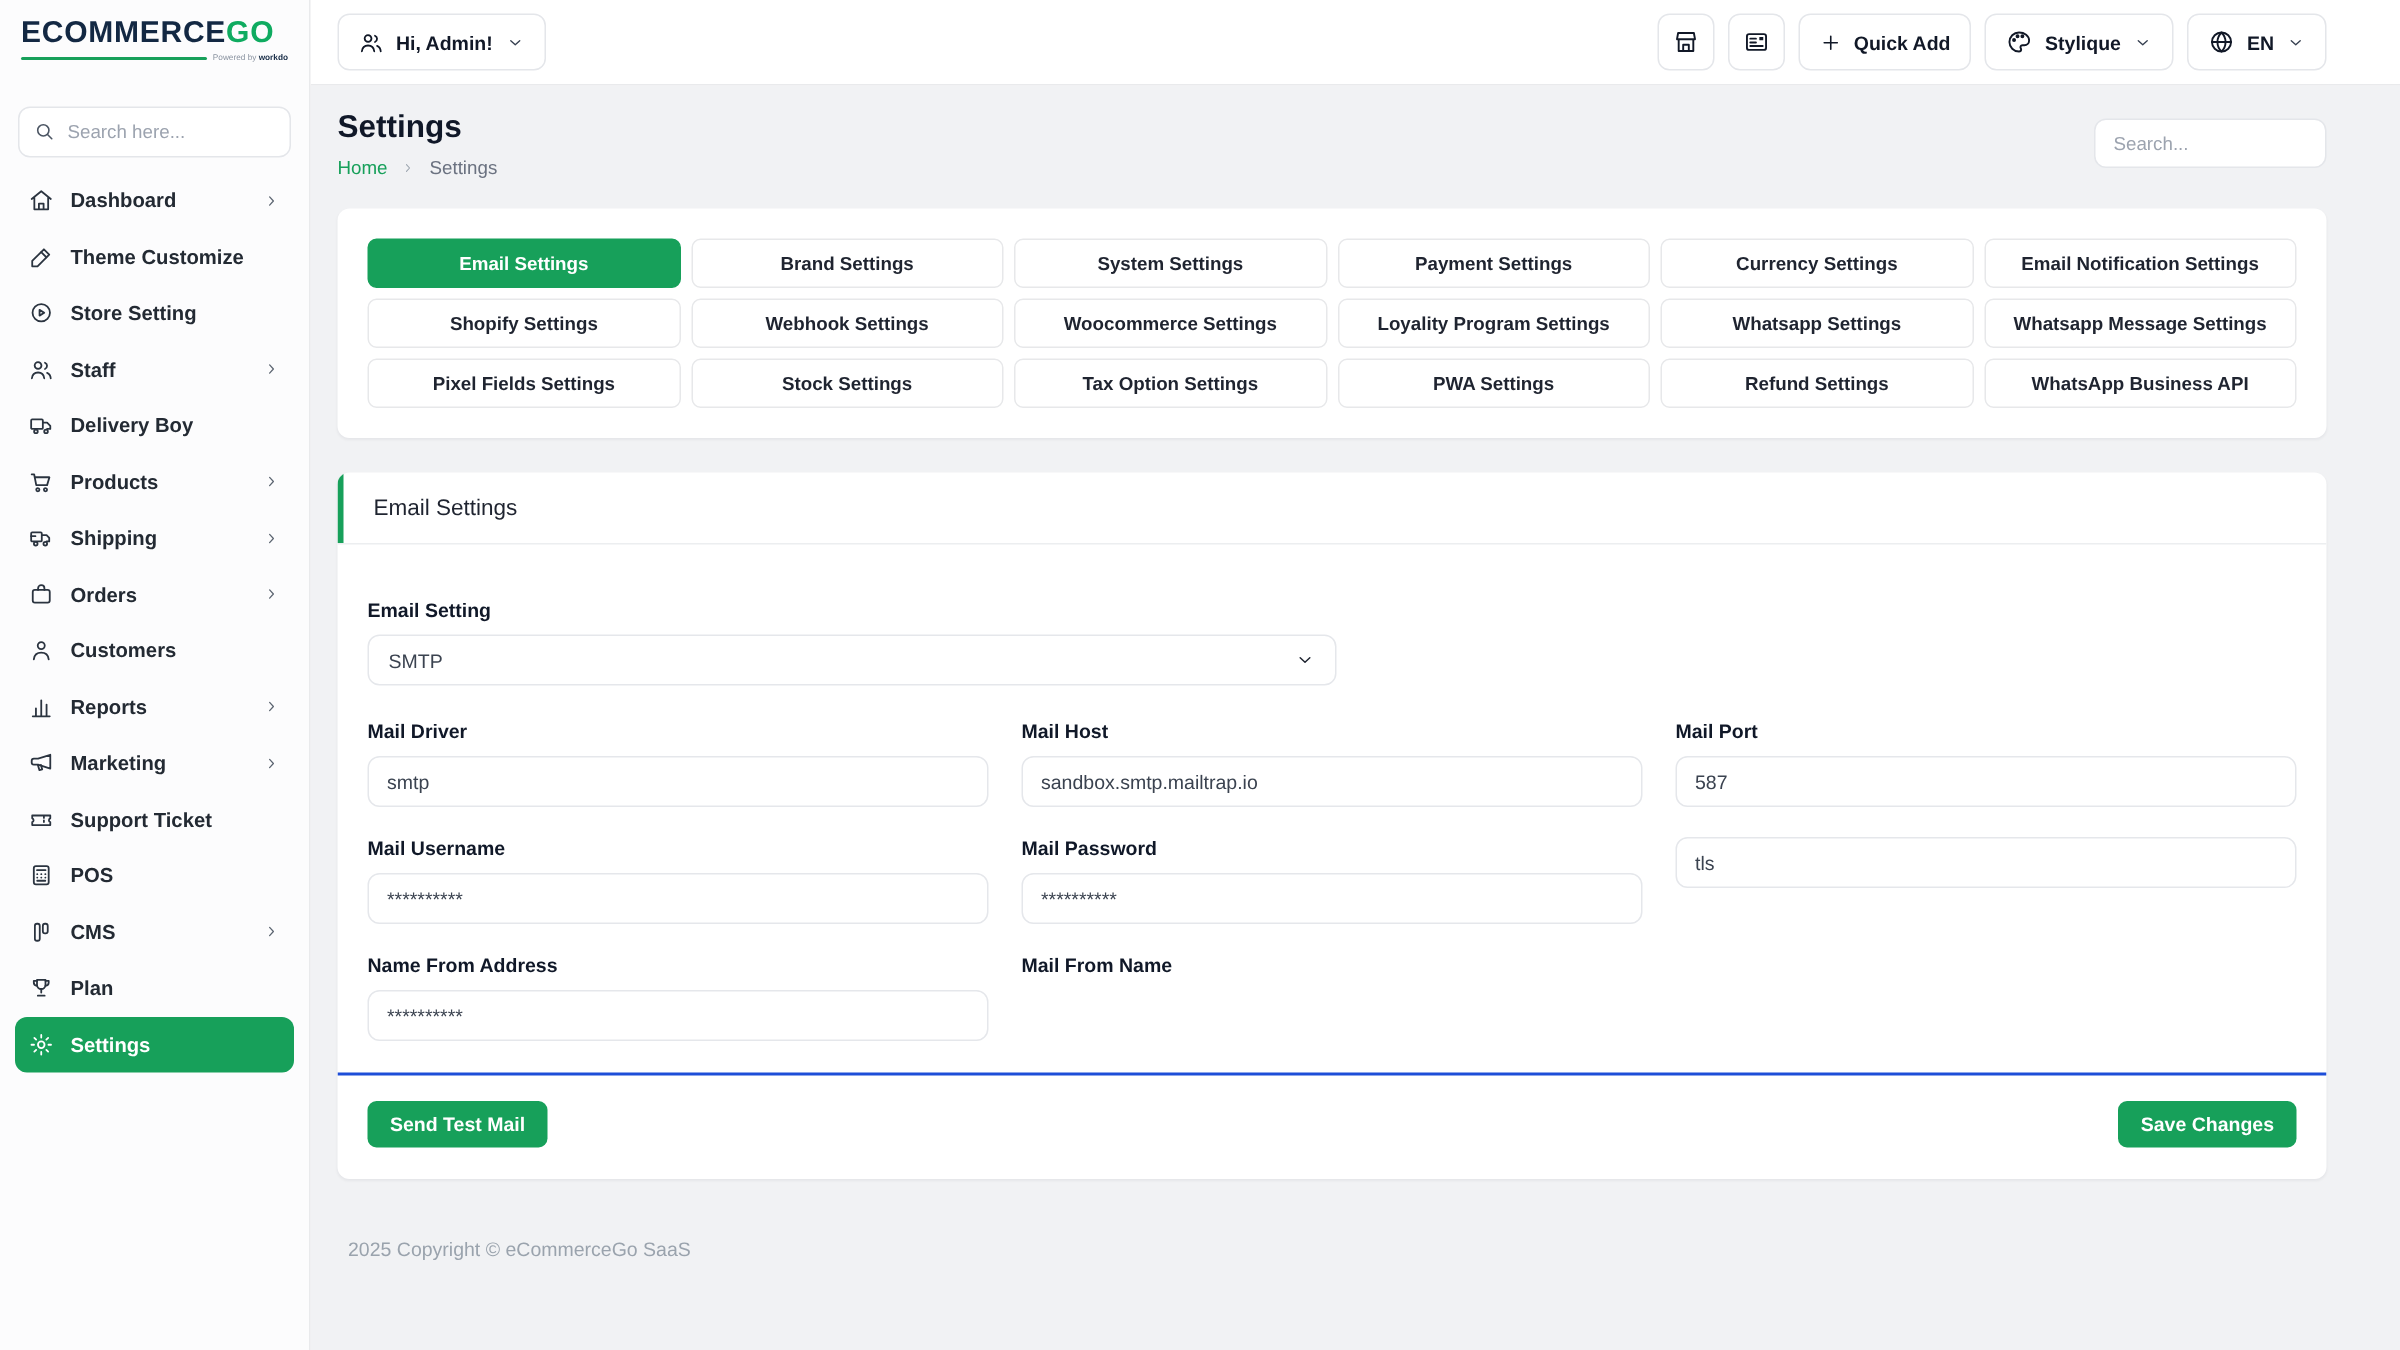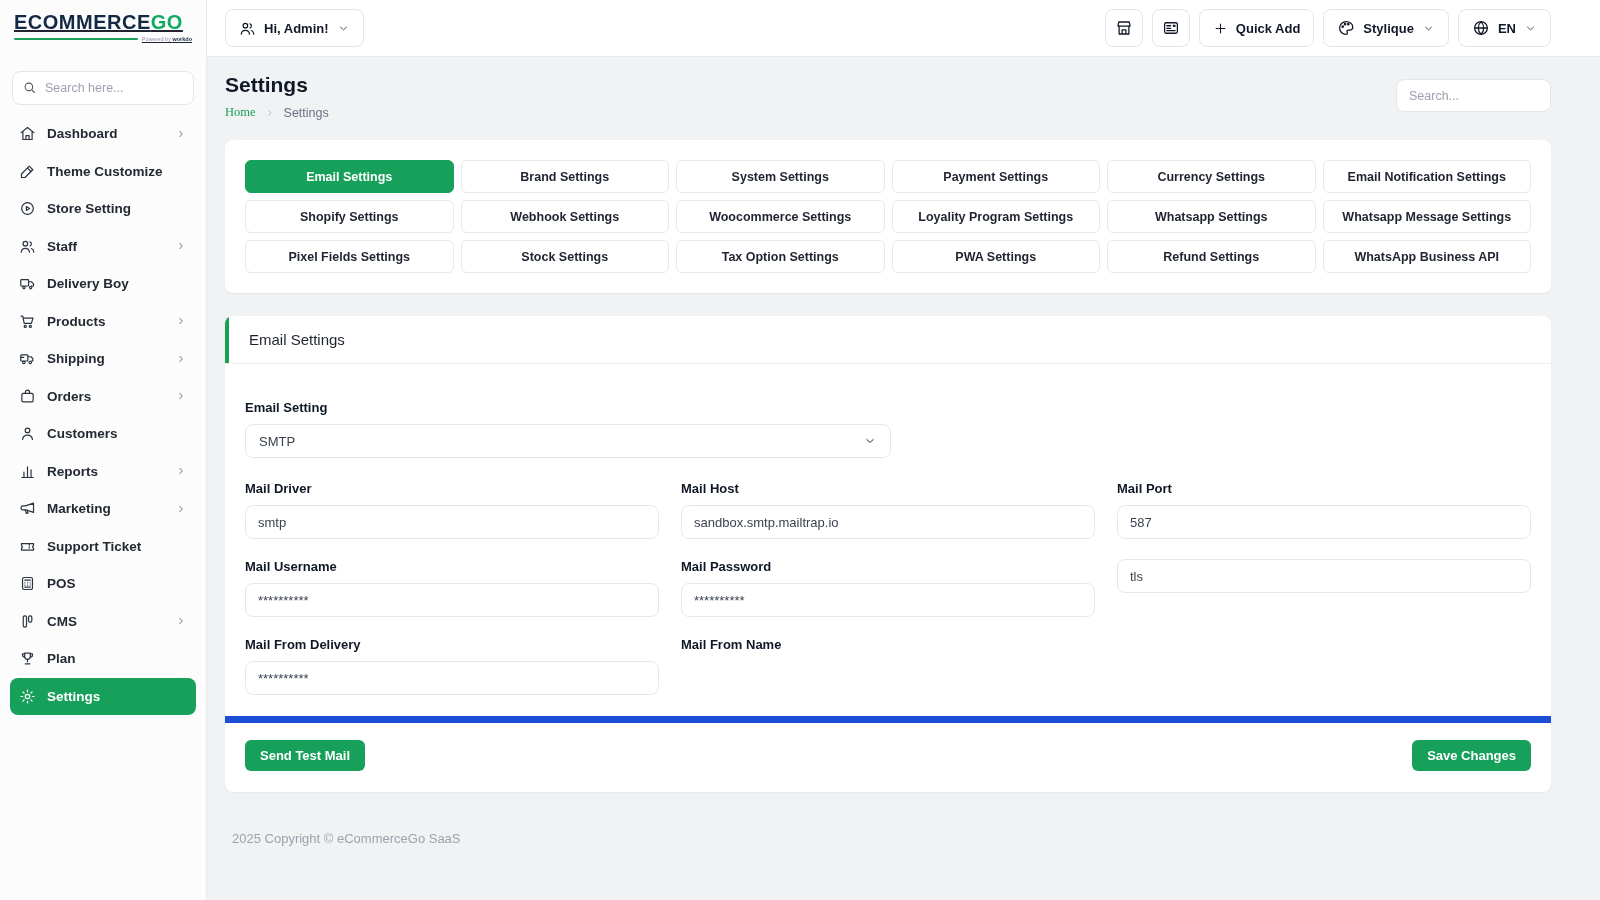--- a/index.html
+++ b/index.html
@@ -4,21 +4,21 @@
 <style>
   * { margin:0; padding:0; box-sizing:border-box; }
   html,body { width:1600px; height:900px; overflow:hidden; }
   body { font-family:"Liberation Sans", sans-serif; background:#f1f2f4; color:#1f2430; }
   :root { --green:#17a05a; --border:#e7e9ec; --muted:#9aa3ad; }
 
   .app { display:flex; width:1600px; height:900px; }
 
   
   .sidebar { width:207px; min-width:207px; background:#fcfcfd; border-right:1px solid #e9eaec; display:flex; flex-direction:column; }
-  .logo-wrap { height:57px; padding:11px 14px 0 14px;text-decoration:underline; }
+  .logo-wrap { height:57px; padding:11px 14px 0 14px; }
   .logo-line1 { font-size:20px; font-weight:800; letter-spacing:.5px; color:#132843; white-space:nowrap; }
   .logo-accent { color:#0fab60; }
   .logo-line2 { display:flex; align-items:center; gap:4px; margin-top:2px; }
   .logo-underline { flex:1; height:2.5px; background:#17a05a; border-radius:2px; }
   .powered { font-size:5.5px; color:#8a93a0; white-space:nowrap; }
   .powered .wd { color:#132843; font-weight:700; }
 
   .side-search { margin:14px 12px 8px 12px; position:relative; }
   .side-search input { width:100%; height:34px; border:1px solid #e4e6ea; border-radius:8px; background:#fff; padding:0 10px 0 32px; font-size:12.5px; color:#374151; font-family:inherit; outline:none; }
   .side-search input::placeholder { color:#9ca3af; }
@@ -39,21 +39,21 @@
   .pill-btn { display:inline-flex; align-items:center; gap:8px; height:38px; padding:0 13px; border:1px solid #e4e6ea; border-radius:8px; background:#fff; font-size:13px; font-weight:600; color:#111827; font-family:inherit; cursor:pointer; }
   .pill-btn svg { width:17px; height:17px; }
   .icon-btn { width:38px; padding:0; justify-content:center; }
   .tb-right { display:flex; align-items:center; gap:9px; }
   .cd { width:13px !important; height:13px !important; color:#374151; }
 
   .content { flex:1; padding:16px 49px 0 18px; position:relative; }
   .page-head { display:flex; justify-content:space-between; align-items:flex-start; }
   .page-title { font-size:21px; font-weight:700; color:#101828; }
   .breadcrumb { margin-top:8px; display:flex; align-items:center; gap:9px; font-size:12.5px; }
-  .bc-home { color:var(--green); cursor:pointer;font-family:Liberation Serif, serif; }
+  .bc-home { color:var(--green); cursor:pointer; }
   .bc-sep { width:10px; height:10px; color:#9aa3ad; display:flex; }
   .bc-current { color:#6b7280; }
   .head-search input { width:155px; height:33px; border:1px solid #e4e6ea; border-radius:8px; background:#fff; padding:0 12px; font-size:12.5px; color:#374151; font-family:inherit; outline:none; margin-top:6px; }
   .head-search input::placeholder { color:#9ca3af; }
 
   .card { background:#fff; border-radius:8px; box-shadow:0 1px 2px rgba(16,24,40,.05); }
 
   .tabs-card { margin-top:20px; padding:20px; }
   .tabs-grid { display:grid; grid-template-columns:repeat(6,1fr); gap:7px; }
   .tab { height:33px; border:1px solid #e7e8ea; border-radius:6px; background:#fff; font-size:12.5px; font-weight:700; color:#1f2430; font-family:inherit; cursor:pointer; white-space:nowrap; overflow:hidden; }
@@ -64,21 +64,21 @@
   .card-head::before { content:""; position:absolute; left:0; top:0; bottom:0; width:4px; background:var(--green); }
 
   .card-body { padding:36px 20px 21px 20px; }
   .flabel { display:block; font-size:13px; font-weight:700; color:#101828; margin-bottom:9px; }
   .finput { height:34px; width:100%; border:1px solid #e5e7eb; border-radius:8px; padding:0 12px; font-size:13px; color:#3b4350; background:#fff; font-family:inherit; outline:none; }
   .select-row { width:50.2%; margin-bottom:23px; }
   .fselect { height:34px; width:100%; border:1px solid #e5e7eb; border-radius:8px; padding:0 13px; font-size:13px; color:#3b4350; background:#fff; display:flex; align-items:center; justify-content:space-between; cursor:pointer; }
   .fselect .cd { width:14px !important; height:14px !important; color:#1f2430; }
   .fgrid { display:grid; grid-template-columns:repeat(3,1fr); column-gap:22px; row-gap:20px; }
 
-  .card-foot { border-top:7px solid #1d4ed8; padding:17px 20px 21px 20px; display:flex; justify-content:space-between; align-items:center; }
+  .card-foot { border-top:2px solid #1d4ed8; padding:17px 20px 21px 20px; display:flex; justify-content:space-between; align-items:center; }
   .green-btn { background:var(--green); color:#fff; border:none; border-radius:6px; height:31px; padding:0 15px; font-size:13px; font-weight:600; font-family:inherit; cursor:pointer; }
 
   .page-footer { margin-top:39px; padding-left:7px; font-size:13px; color:#9aa3ad; }
 
   svg { fill:none; stroke:currentColor; stroke-width:1.7; stroke-linecap:round; stroke-linejoin:round; }
 </style>
 </head>
 <body>
 
 <div class="app">
@@ -452,21 +452,21 @@
             </div>
             <div class="field">
               <label class="flabel">Mail Password</label>
               <input class="finput" value="**********" style="">
             </div>
             <div class="field">
               <input class="finput" value="tls" style="">
             </div>
 
             <div class="field">
-              <label class="flabel">Mail From Delivery</label>
+              <label class="flabel">Name From Address</label>
               <input class="finput" value="**********" style="">
             </div>
             <div class="field">
               <label class="flabel">Mail From Name</label>
             </div>
             <div class="field"></div>
           </div>
         </div>
 
         <div class="card-foot">

